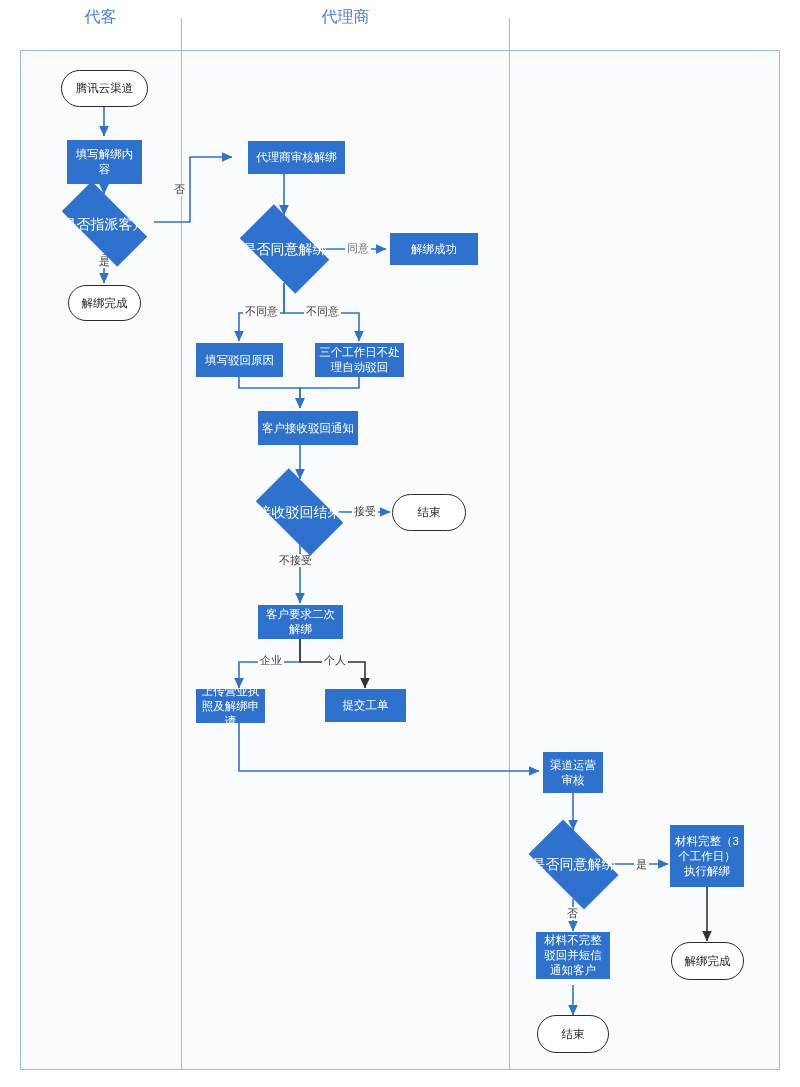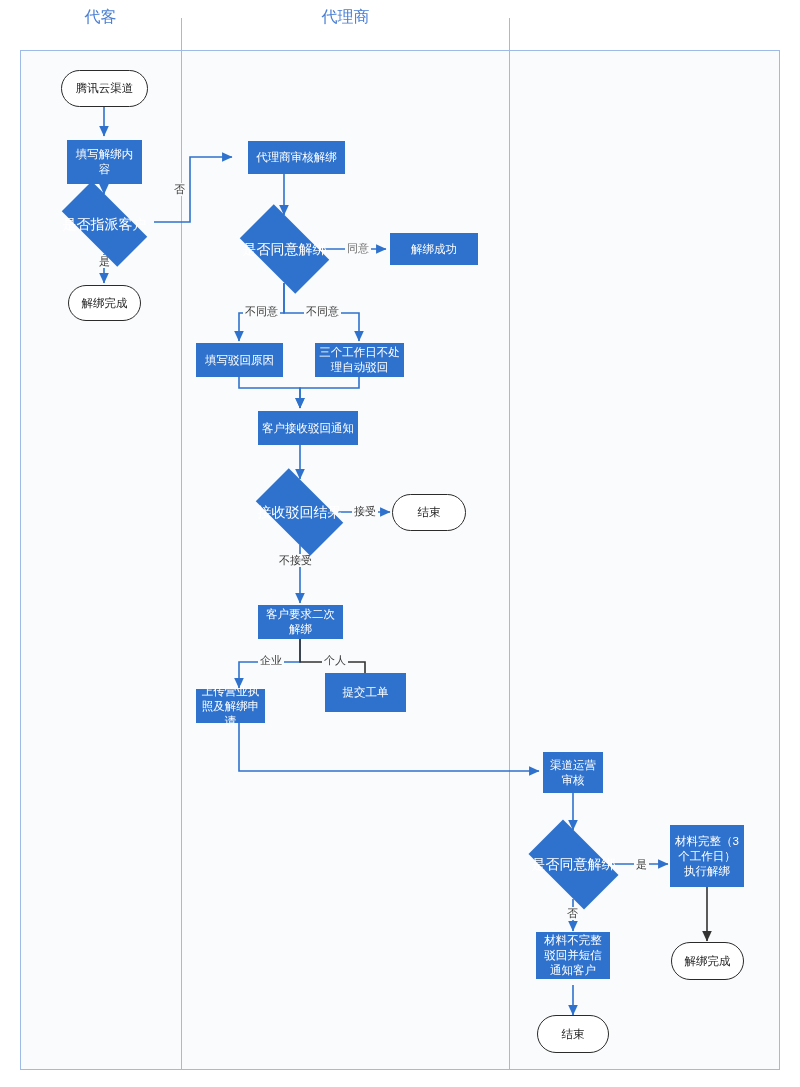--- a/index.html
+++ b/index.html
@@ -217,21 +217,21 @@
   </div>
 
   <div class="node process" style="left:258px;top:605px;width:85px;height:34px;">
     <span>客户要求二次解绑</span>
   </div>
 
   <div class="node process" style="left:196px;top:689px;width:69px;height:34px;">
     <span>上传营业执照及解绑申请</span>
   </div>
 
-  <div class="node process" style="left:325px;top:673px;width:81px;height:39px;">
+  <div class="node process" style="left:325px;top:689px;width:81px;height:33px;">
     <span>提交工单</span>
   </div>
 
   <div class="node process" style="left:543px;top:752px;width:60px;height:41px;">
     <span>渠道运营审核</span>
   </div>
 
   <div class="node decision" style="left:518px;top:830px;width:111px;height:69px;">
     <span class="dshape"></span>
     <span class="dtext">是否同意解绑</span>

